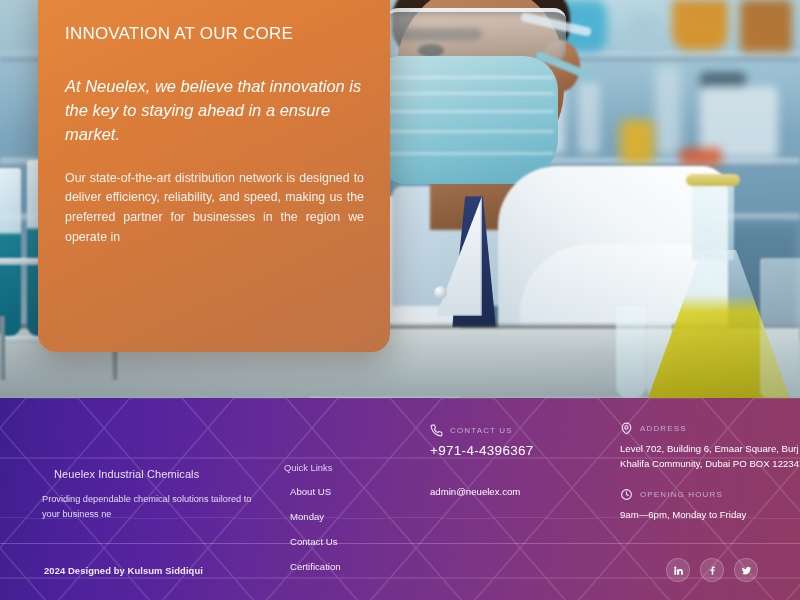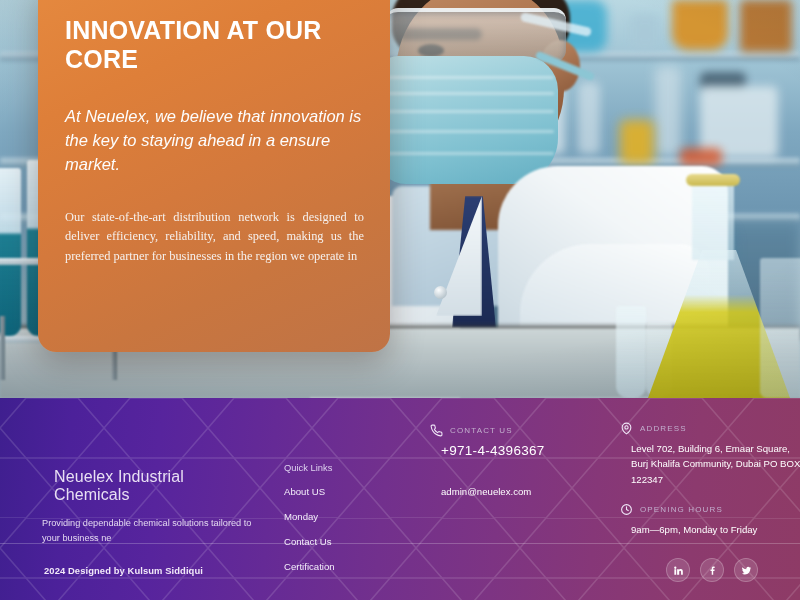--- a/index.html
+++ b/index.html
@@ -220,73 +220,73 @@
     position:absolute; left:38px; top:-16px;
     width:352px; height:368px;
     border-radius:0 0 18px 18px;
     background:linear-gradient(155deg,#e5893f 0%, #de7f39 26%, #d4793c 52%, #c9763f 74%, #bf7346 100%);
     box-shadow:0 10px 34px rgba(40,20,10,.32);
     padding:28px 26px 0 27px;
     overflow:hidden;
   }
   .card-title {
     color:#ffffff;
-    font-size:25px;
-    font-weight:700;
+    font-size:17px;
+    font-weight:400;
     letter-spacing:.2px;
     line-height:1.15;
-    margin-top:4px;
+    margin-top:12px;
   }
   .card-lede {
     margin-top:30px;
     color:#fdfdfd;
     font-size:16.5px;
     font-style:italic;
     line-height:1.48;
     font-weight:400;
   }
   .card-p {
     margin-top:24px;
     color:#f6f1ee;
     font-size:12.4px;
     line-height:1.58;
     text-align:justify;
     text-justify:inter-word;
   }
-  .card-p.second { margin-top:31px;font-family:Liberation Serif, serif; }
+  .card-p.second { margin-top:22px; }
 
   
   .footer {
     position:relative;
     width:800px; height:202px;
     background:linear-gradient(95deg,#3f1f8f 0%, #4c219a 9%, #57249d 20%, #652a96 34%, #72308d 48%, #7d3483 62%, #863778 74%, #8c3a6e 86%, #8e3b66 100%);
     overflow:hidden;
     color:#fff;
   }
   .hexes { position:absolute; inset:0; opacity:.13; }
   .footer-inner { position:relative; z-index:2; height:100%; }
 
   .f-brand { position:absolute; left:42px; top:70px; width:215px; }
-  .f-brand-name { font-size:16px; color:#e8dff3; letter-spacing:.1px;padding-left:12px; }
+  .f-brand-name { font-size:11px; color:#e8dff3; letter-spacing:.1px;padding-left:12px; }
   .f-brand-desc { margin-top:12px; font-size:9.2px; color:#e3d8f0; line-height:1.65; }
 
   .f-links { position:absolute; left:284px; top:28px; }
   .f-links-title { font-size:9.4px; color:#ded2ef; margin-bottom:13px;margin-top:36px; }
-  .f-link { display:block; font-size:9.6px; color:#f4eefb; margin-bottom:14px; text-decoration:none; }
+  .f-link { display:block; font-size:9.6px; color:#f4eefb; margin-bottom:14px; text-decoration:none;margin-left:6px; }
 
   .f-contact { position:absolute; left:430px; top:26px; width:180px; }
   .f-addr   { position:absolute; left:620px; top:24px; width:185px; }
 
   .f-item { margin-bottom:16px; }
   .f-head { display:flex; align-items:center; gap:7px; margin-bottom:6px; }
   .f-head-label {
     font-size:8px; letter-spacing:1.15px; color:#c2aecd; text-transform:uppercase;
   }
   .f-icon { width:13px; height:13px; display:block; flex:0 0 13px; color:#f0e6f8; }
-  .f-val { font-size:13.5px; color:#ffffff; letter-spacing:.3px;margin-left:11px; }
+  .f-val { font-size:13.5px; color:#ffffff; letter-spacing:.3px; }
   .f-val.sm { font-size:9.6px; line-height:1.6; letter-spacing:0; }
   .f-addr .f-item { margin-bottom:14px; }
 
   .f-divider {
     position:absolute; left:0; right:0; top:145px; height:1px;
     background:rgba(255,255,255,.22);
   }
   .f-bottom { position:absolute; left:0; right:0; top:146px; height:56px; }
   .f-copy { position:absolute; left:44px; top:21px; font-size:9.4px; font-weight:700; color:#f1e8f8; letter-spacing:.1px; }
   .f-social { position:absolute; right:42px; top:14px; display:flex; gap:10px; }

